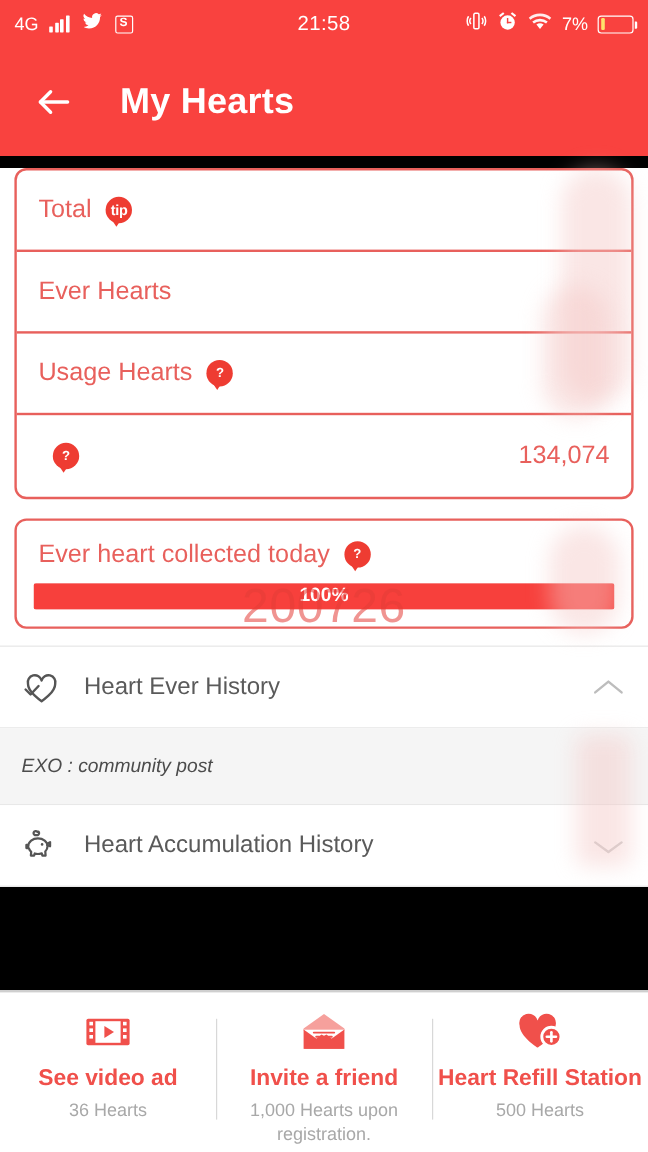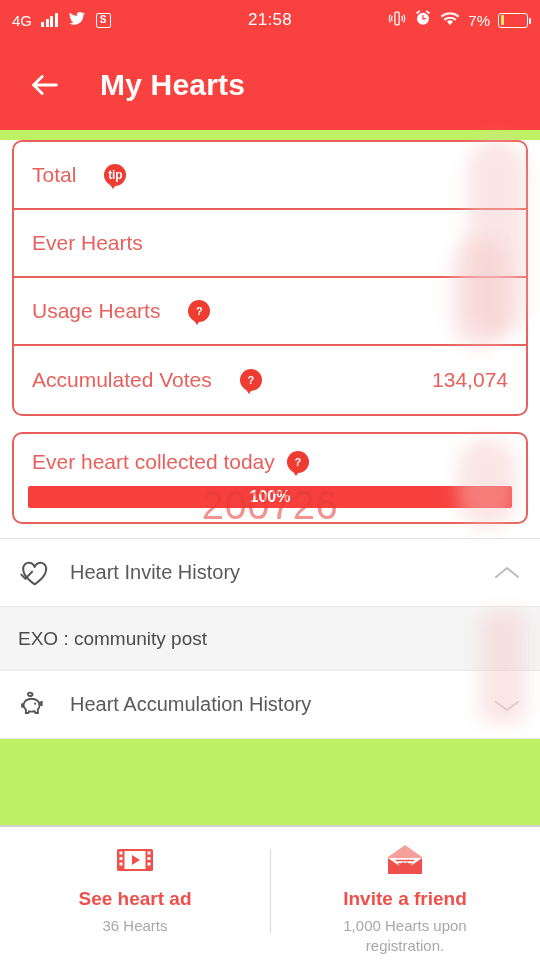--- a/index.html
+++ b/index.html
@@ -9,21 +9,21 @@
     height: 960px;
     background: #ffffff;
     font-family: "Liberation Sans", sans-serif;
     overflow: hidden;
   }
 
   .screen {
     position: relative;
     width: 540px;
     height: 960px;
-    background: #bef264;
+    background: #000000;
     overflow: hidden;
   }
 
   
   .statusbar {
     height: 40px;
     background: #F9423F;
     display: flex;
     align-items: center;
     padding: 0 12px;
@@ -87,21 +87,20 @@
     background: #fff;
   }
   .card.second { margin-top: 16px; padding-bottom: 14px; }
 
   .row {
     height: 68px;
     display: flex;
     align-items: center;
     padding: 0 18px;
     border-bottom: 2px solid #E8605C;
-    gap: 16px;
   }
   .row:last-child { border-bottom: none; }
   .row-label {
     font-size: 21px;
     color: #E8605C;
   }
   .row-value {
     margin-left: auto;
     font-size: 21px;
     color: #E8605C;
@@ -169,21 +168,21 @@
   .chev { margin-left: auto; width: 30px; height: 18px; color: #B9B9B9; }
 
   .sub-row {
     height: 64px;
     display: flex;
     align-items: center;
     padding: 0 18px;
     background: #F5F5F5;
     border-bottom: 1px solid #E8E8E8;
   }
-  .sub-row .label { font-size: 19px; color: #4C4C4C; }
+  .sub-row .label { font-size: 16px; color: #4C4C4C; font-style: italic; }
   .sub-row .value { margin-left: auto; font-size: 19px; color: #E8605C; }
 
   
   .bottom {
     position: absolute;
     left: 0; right: 0; bottom: 0;
     height: 135px;
     background: #fff;
     border-top: 2px solid #CFCFCF;
     display: flex;
@@ -316,21 +315,20 @@
         <span class="row-value"></span>
       </div>
 
       <div class="row">
         <span class="row-label">Usage Hearts</span>
         <span class="badge">?</span>
         <span class="row-value"></span>
       </div>
 
       <div class="row">
-        <span class="row-label">Accumulated Votes</span>
         <span class="badge">?</span>
         <span class="row-value">134,074</span>
       </div>
     </div>
 
     <div class="card second">
       <div class="prog-head">
         <span class="row-label">Ever heart collected today</span>
         <span class="badge">?</span>
         <span class="row-value"></span>
@@ -343,21 +341,21 @@
 
     <div class="list">
 
       <div class="list-row">
         <span class="icon">
           <svg width="32" height="32" viewBox="0 0 24 24" fill="none" stroke="#555" stroke-width="1.5" stroke-linecap="round" stroke-linejoin="round">
             <path d="M12.5 20.5 C12.5 20.5 4 15 4 9.7 A4 4 0 0 1 12.5 7.6 A4 4 0 0 1 21 9.7 C21 15 12.5 20.5 12.5 20.5z"></path>
             <path d="M2.5 13.2 L5.6 16.3 L10.6 11"></path>
           </svg>
         </span>
-        <span class="label">Heart Invite History</span>
+        <span class="label">Heart Ever History</span>
         <span class="chev">
           <svg width="30" height="18" viewBox="0 0 30 18" fill="none" stroke="#BDBDBD" stroke-width="2" stroke-linecap="round" stroke-linejoin="round">
             <path d="M4 13 L15 4 L26 13"></path>
           </svg>
         </span>
       </div>
 
       <div class="sub-row">
         <span class="label">EXO : community post</span>
         <span class="value"></span>
@@ -401,37 +399,51 @@
               <rect x="4.5" y="13" width="3" height="3"></rect>
               <rect x="4.5" y="18.5" width="3" height="3"></rect>
             <rect x="32.5" y="7.5" width="3" height="3"></rect>
               <rect x="32.5" y="13" width="3" height="3"></rect>
               <rect x="32.5" y="18.5" width="3" height="3"></rect>
             <rect x="9.5" y="7" width="21" height="18"></rect>
           </g>
           <path d="M17 11 L25 16 L17 21z" fill="#F0504B"></path>
         </svg>
       </span>
-      <span class="btitle">See heart ad</span>
+      <span class="btitle">See video ad</span>
       <span class="bsub">36 Hearts</span>
     </div>
 
     <div class="bact">
       <span class="bicon">
         <svg width="40" height="34" viewBox="0 0 40 34" fill="none">
           <path d="M20 2 L37 14 L37 16 L3 16 L3 14z" fill="#F6A09C"></path>
           <path d="M3 15 L37 15 L37 31 L3 31z" fill="#F0504B"></path>
           <path d="M3 15 L20 27 L37 15" fill="#ffffff"></path>
           <path d="M3 31 L18 19 L20 20.4 L22 19 L37 31z" fill="#F0504B"></path>
           <g stroke="#F0504B" stroke-width="1.6" stroke-linecap="round">
             <path d="M11.5 17.5 H28.5"></path>
               <path d="M13.5 21 H26.5"></path>
           </g>
         </svg>
       </span>
       <span class="btitle">Invite a friend</span>
       <span class="bsub">1,000 Hearts upon registration.</span>
     </div>
 
+    <div class="bact">
+      <span class="bicon">
+        <svg width="40" height="34" viewBox="0 0 40 34" fill="#F0504B">
+          <path d="M18 30 C18 30 3 20.5 3 11.5 A7 7 0 0 1 18 7.5 A7 7 0 0 1 33 11.5 C33 20.5 18 30 18 30z"></path>
+          <circle cx="29.5" cy="21" r="8" fill="#F0504B" stroke="#ffffff" stroke-width="2.4"></circle>
+          <g stroke="#ffffff" stroke-width="2.2" stroke-linecap="round">
+            <path d="M29.5 17.2 V24.8"></path>
+              <path d="M25.7 21 H33.3"></path>
+          </g>
+        </svg>
+      </span>
+      <span class="btitle">Heart Refill Station</span>
+      <span class="bsub">500 Hearts</span>
+    </div>
 
   </div>
 
 </div>
 
 </body></html>

